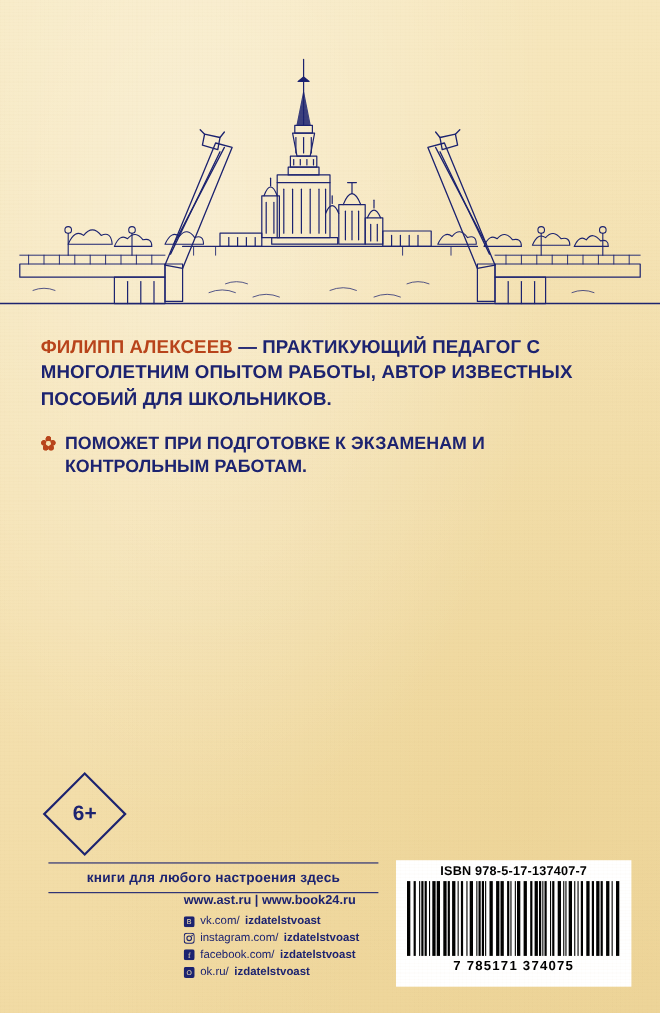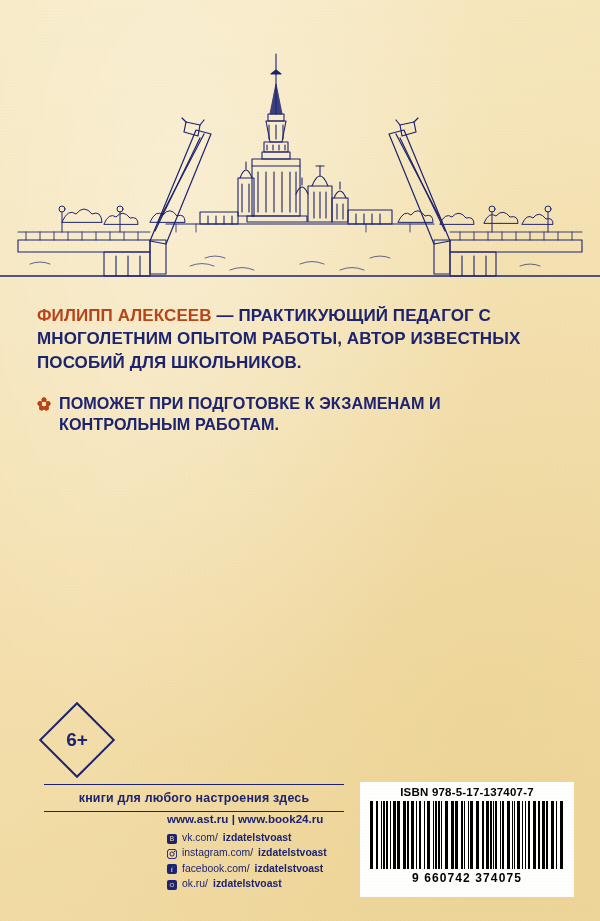--- a/index.html
+++ b/index.html
@@ -612,17 +612,17 @@
         <i style="width: 1px; background: transparent;"></i>
         <i style="width: 2px; background: rgb(0, 0, 0);"></i>
         <i style="width: 3px; background: transparent;"></i>
         <i style="width: 3px; background: rgb(0, 0, 0);"></i>
         <i style="width: 2px; background: transparent;"></i>
         <i style="width: 1px; background: rgb(0, 0, 0);"></i>
         <i style="width: 3px; background: transparent;"></i>
         <i style="width: 3px; background: rgb(0, 0, 0);"></i>
         <i style="width: 1px; background: transparent;"></i>
       </div>
-    <div class="barnum">9 660742 374075</div>
+    <div class="barnum">7 785171 374075</div>
   </div>
 
   <div class="grain"></div>
 </div>
 
 </body></html>

